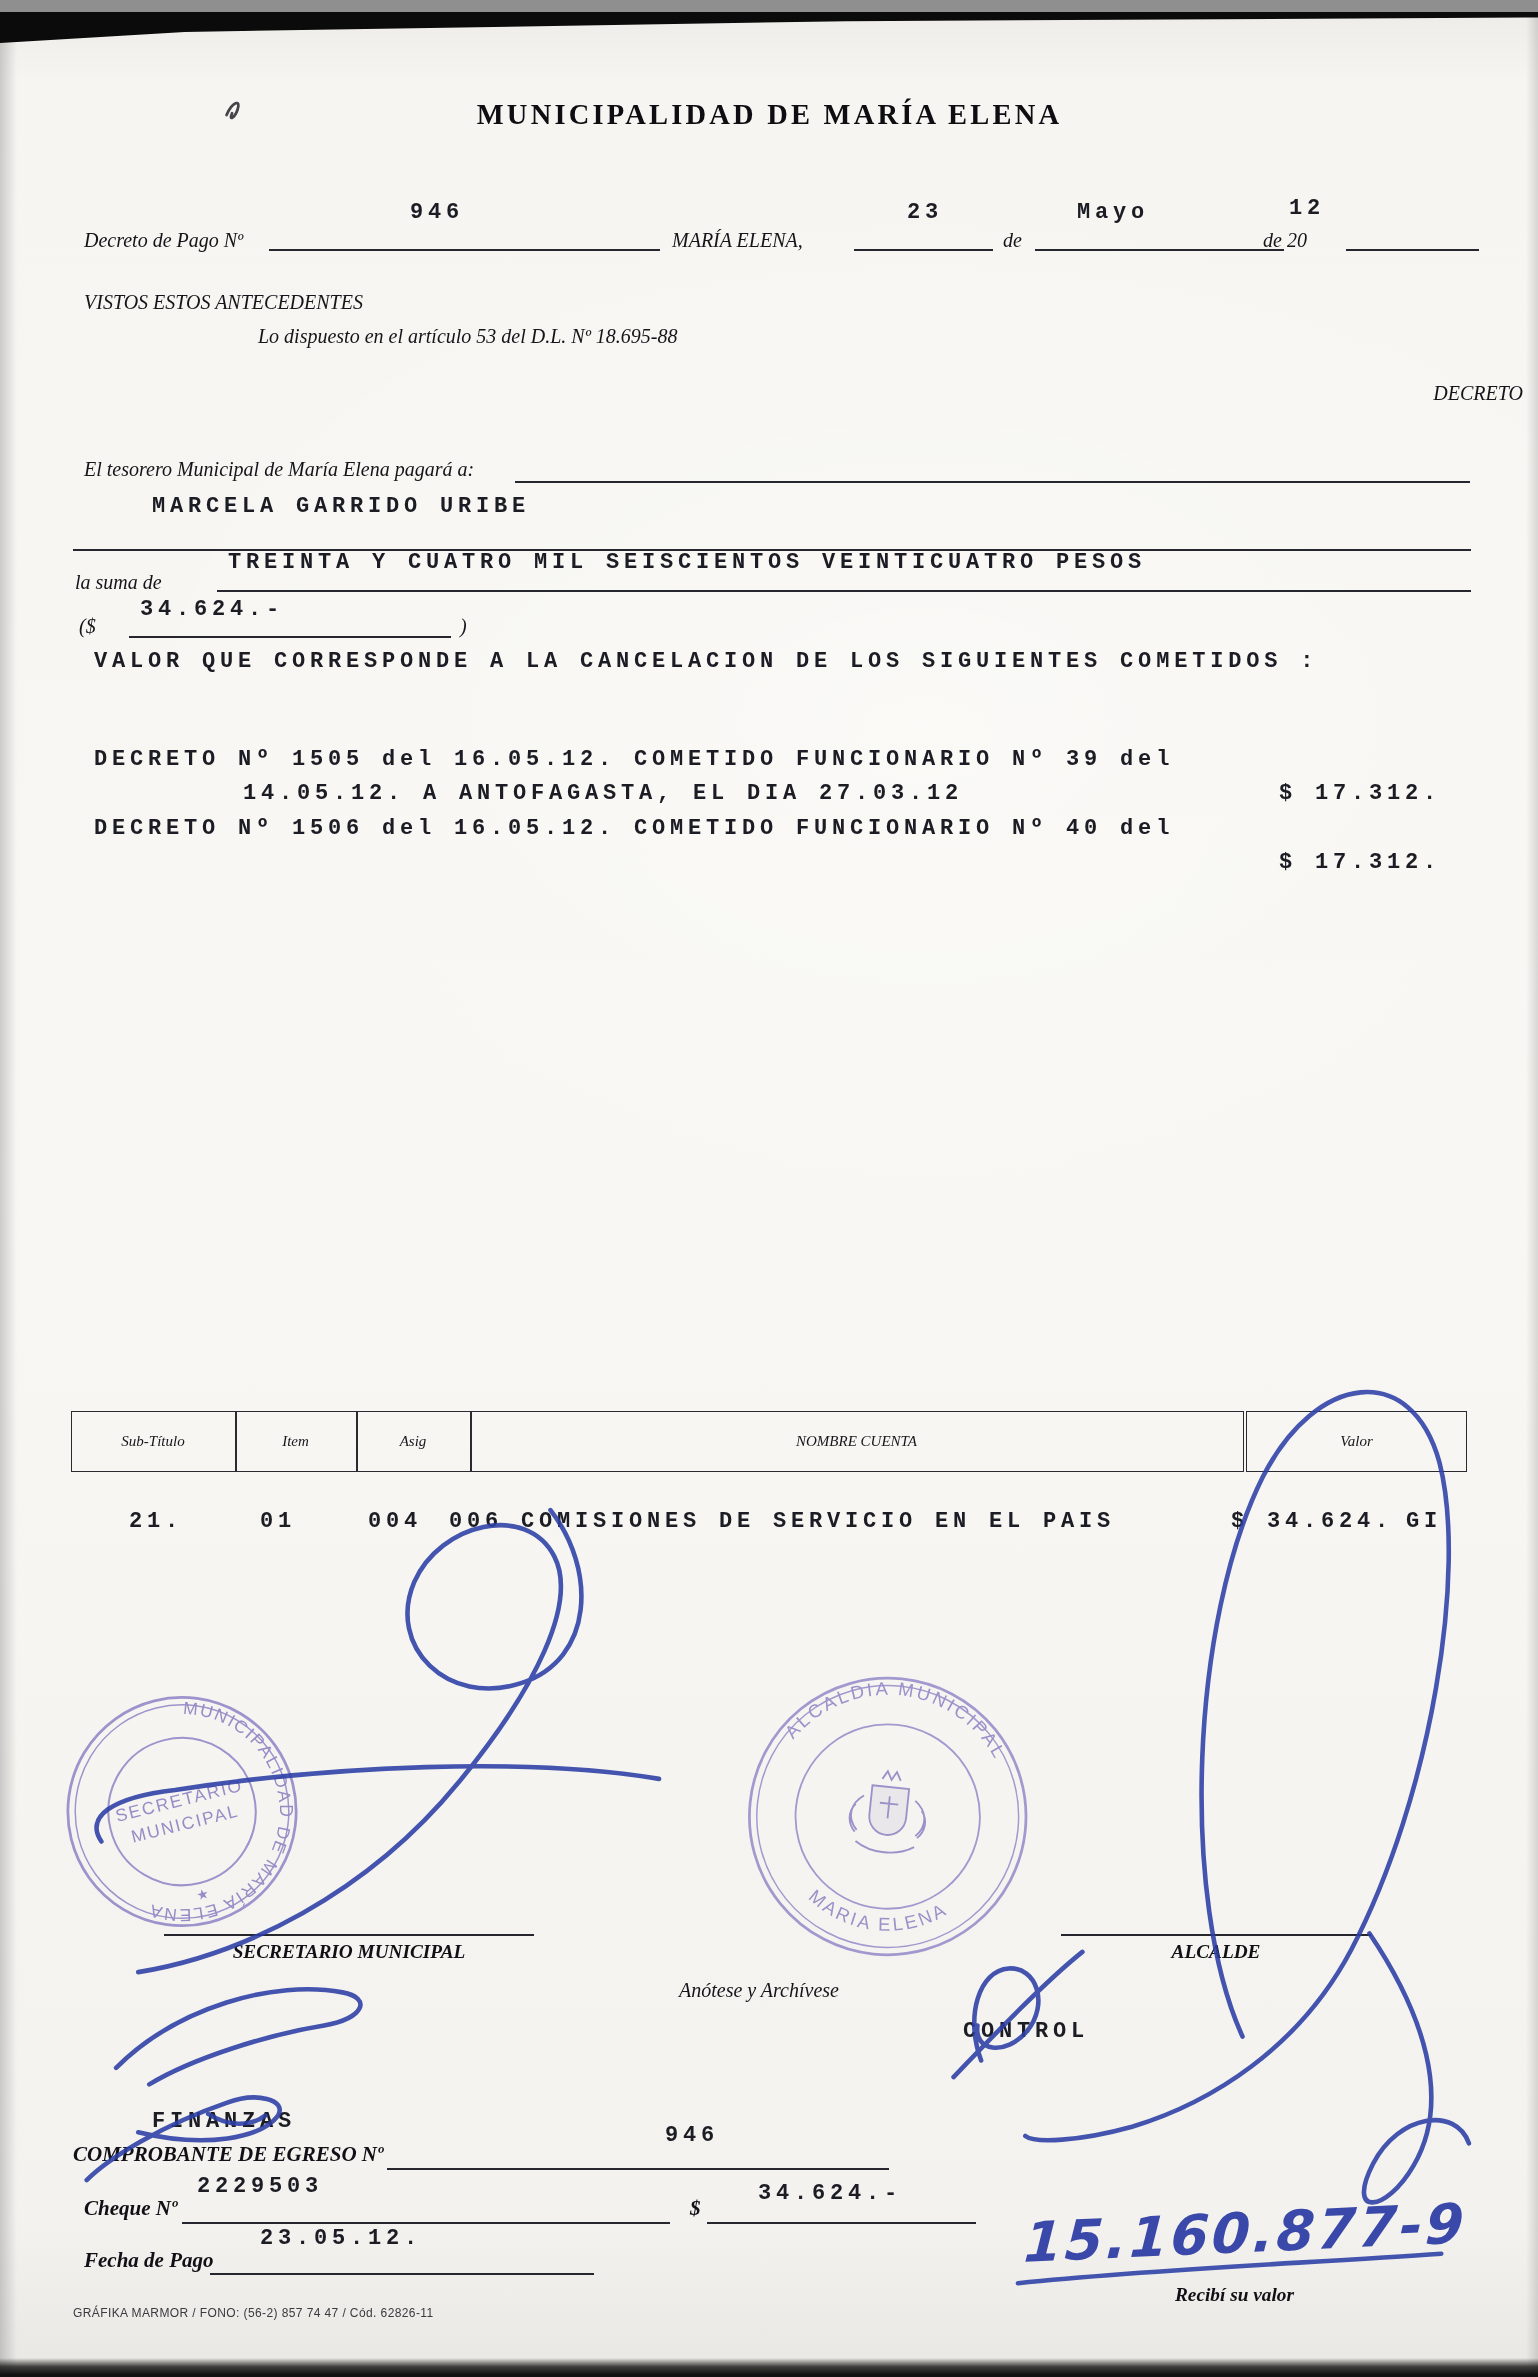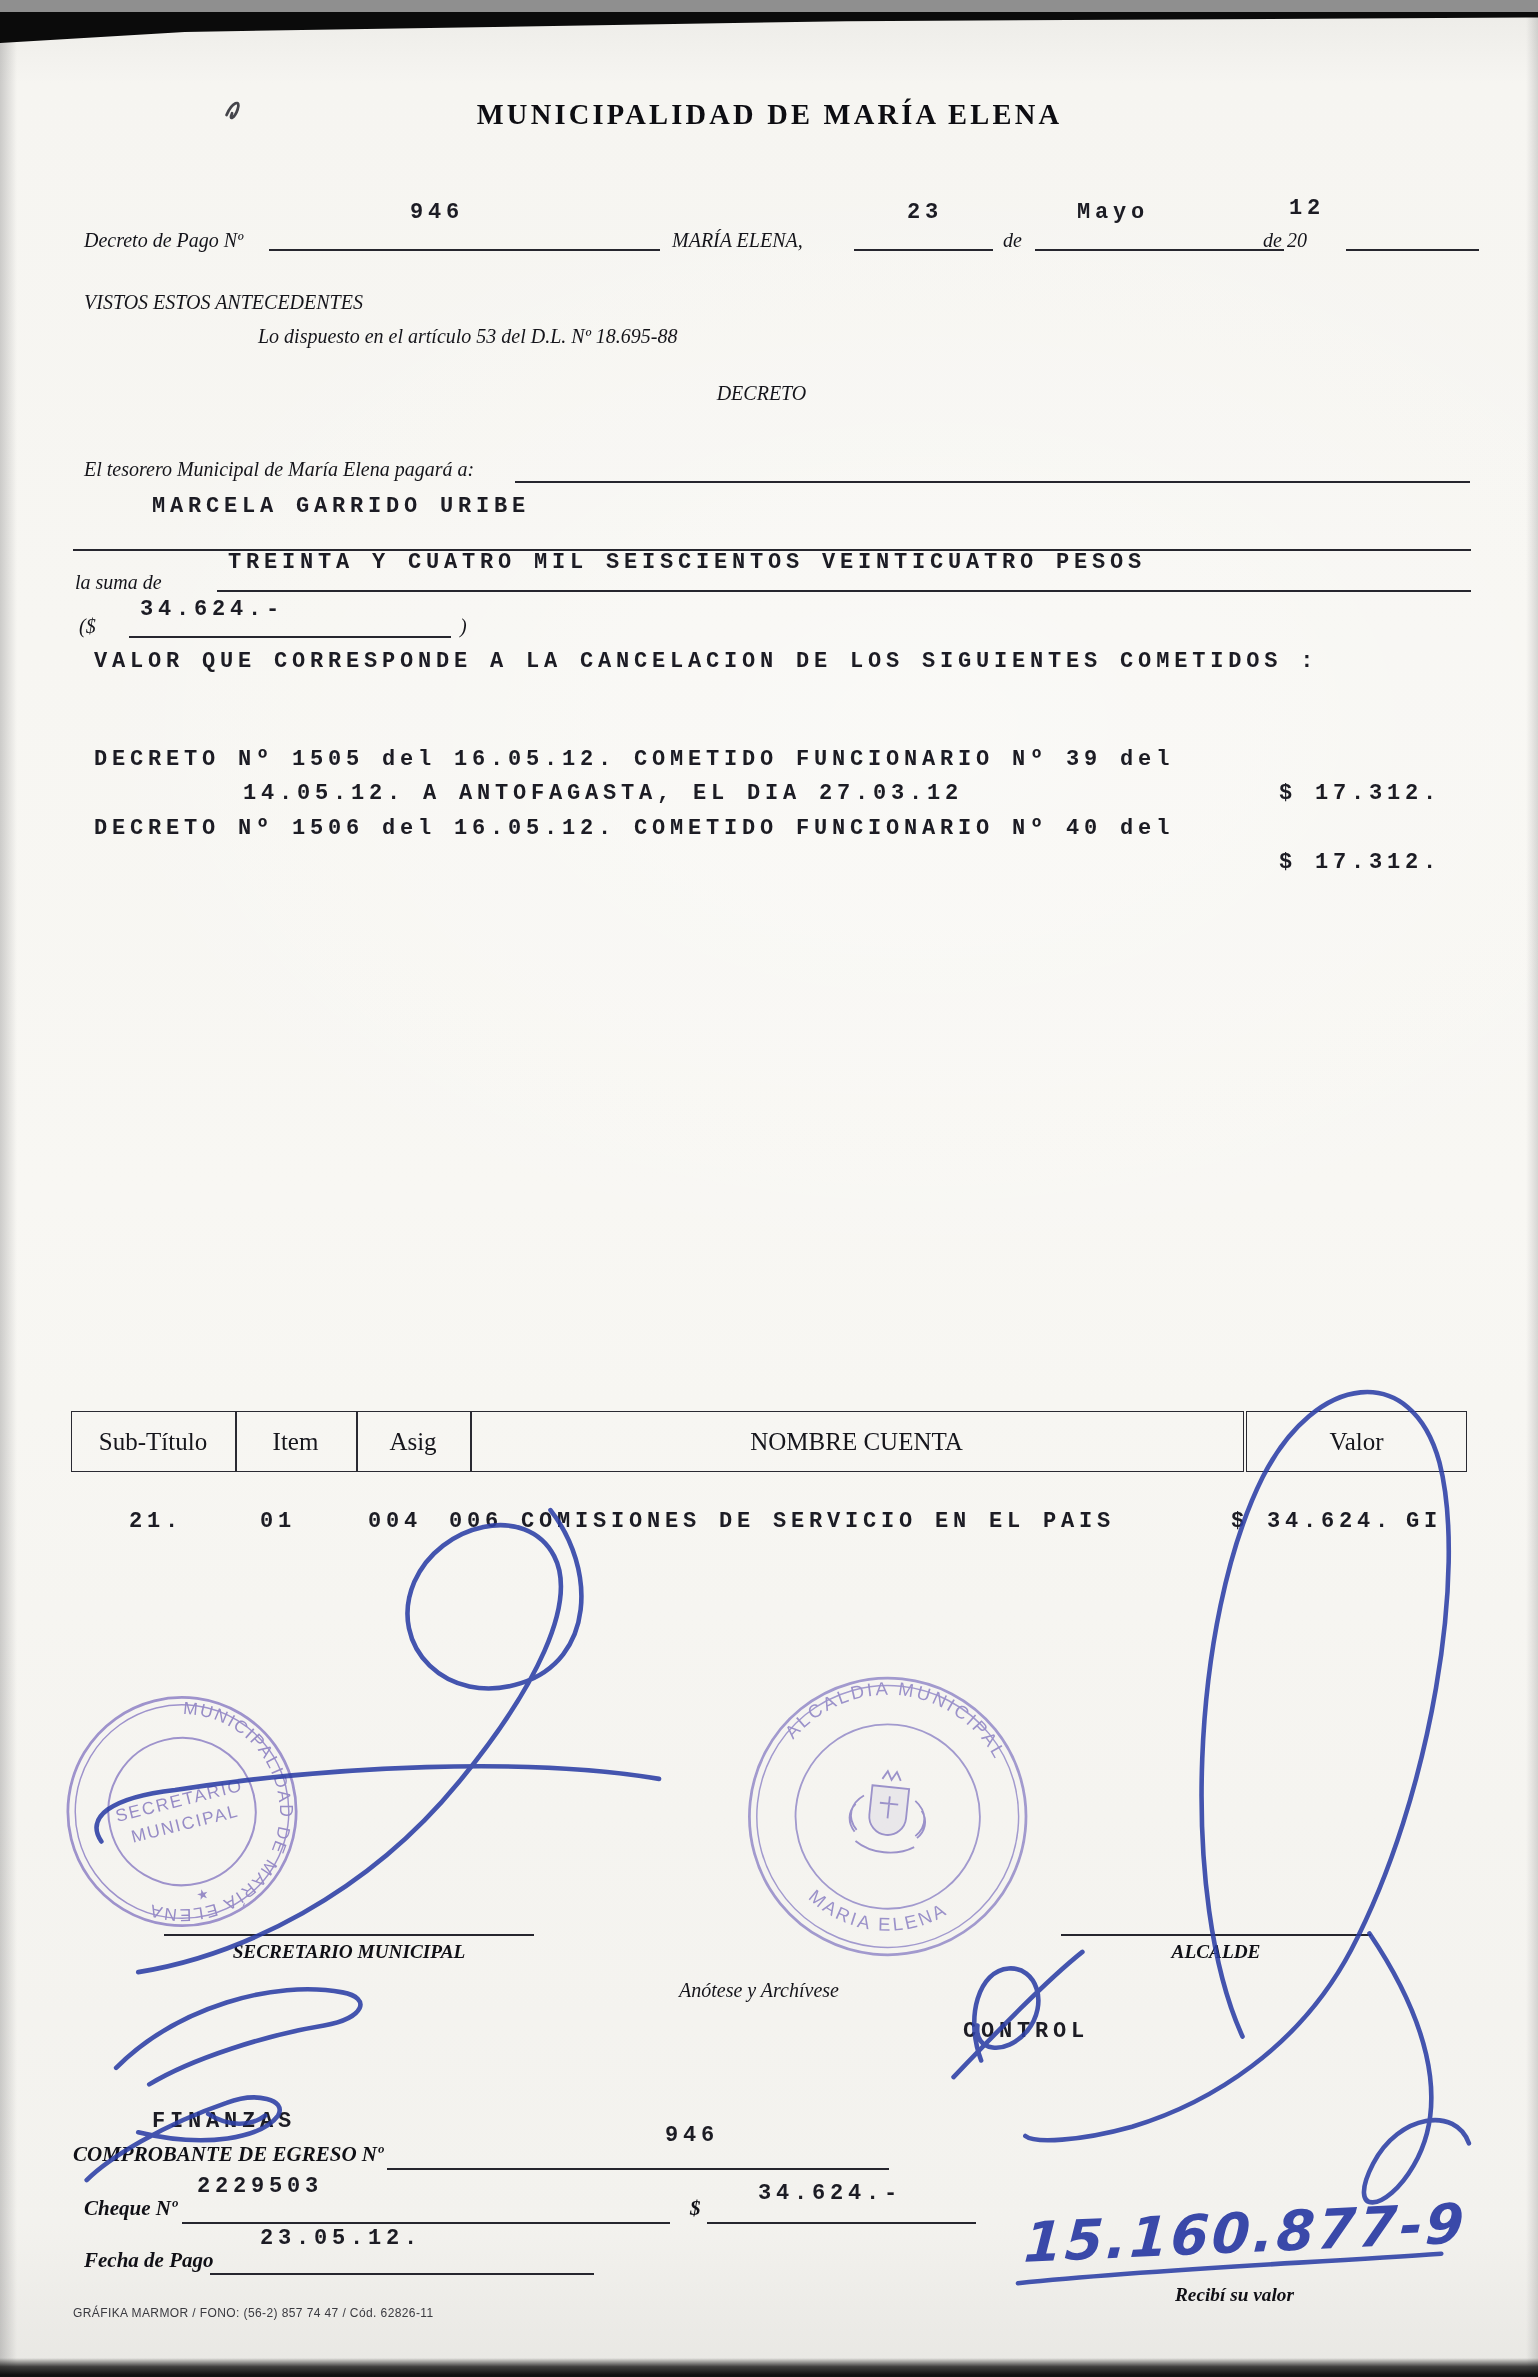--- a/index.html
+++ b/index.html
@@ -10,22 +10,22 @@
       radial-gradient(ellipse 1289px 828px at 60% 30%, rgba(255,255,255,.35), rgba(255,255,255,0) 70%),
       linear-gradient(180deg,#edece8 0%,#f6f5f1 3%,#f8f7f3 50%,#f3f2ee 93%,#e7e6e2 100%);
     font-family:"Liberation Serif",serif;color:#16161c;
   }
   .abs{position:absolute;white-space:nowrap}
   .it{font-family:"Liberation Serif",serif;font-style:italic;font-size:20px;color:#14141a}
   .itb{font-family:"Liberation Serif",serif;font-style:italic;font-weight:700;font-size:21px;color:#101016}
   .tw{font-family:"Liberation Mono","DejaVu Sans Mono",monospace;font-weight:700;font-size:22px;letter-spacing:4.8px;color:#1c1c24}
   .rule{position:absolute;height:1.8px;background:#26262e}
   .title{position:absolute;left:0;right:0;top:87px;text-align:center;font-weight:700;font-size:28.5px;letter-spacing:3.2px;color:#0d0d12}
-  .center{position:absolute;left:0;right:16px;text-align:center}
-  .cell{position:absolute;display:flex;align-items:center;justify-content:center;font-size:25px}
+  .center{position:absolute;left:0;right:16px;text-align:right}
+  .cell{position:absolute;display:flex;align-items:center;justify-content:center;font-style:italic;font-size:15px}
   .box{position:absolute;border:1.8px solid #2a2a32}
   .vline{position:absolute;width:1.8px;background:#2a2a32}
   .edge-top{position:absolute;top:0;left:0;width:1539px;height:33px;background:#0b0b0b;
     clip-path:polygon(0 0,1539px 0,1539px 5.5px,55% 9.2px,12% 20px,0 31px)}
   .edge-bottom{position:absolute;top:2346px;left:0;width:1539px;height:31px;
     background:linear-gradient(180deg,rgba(20,20,20,0) 0%,rgba(20,20,20,.8) 28%,#101010 55%,#1b1b1b 80%,#8d8d8d 100%)}
   .edge-left{position:absolute;top:0;left:0;width:16.6px;height:100%;background:linear-gradient(90deg,rgba(50,50,55,.22),rgba(50,50,55,0))}
   .edge-right{position:absolute;top:0;right:0;width:13px;height:100%;background:linear-gradient(270deg,rgba(50,50,55,.18),rgba(50,50,55,0))}
   .stamp{position:absolute;opacity:.78}
   .ink{position:absolute;inset:0;pointer-events:none}

